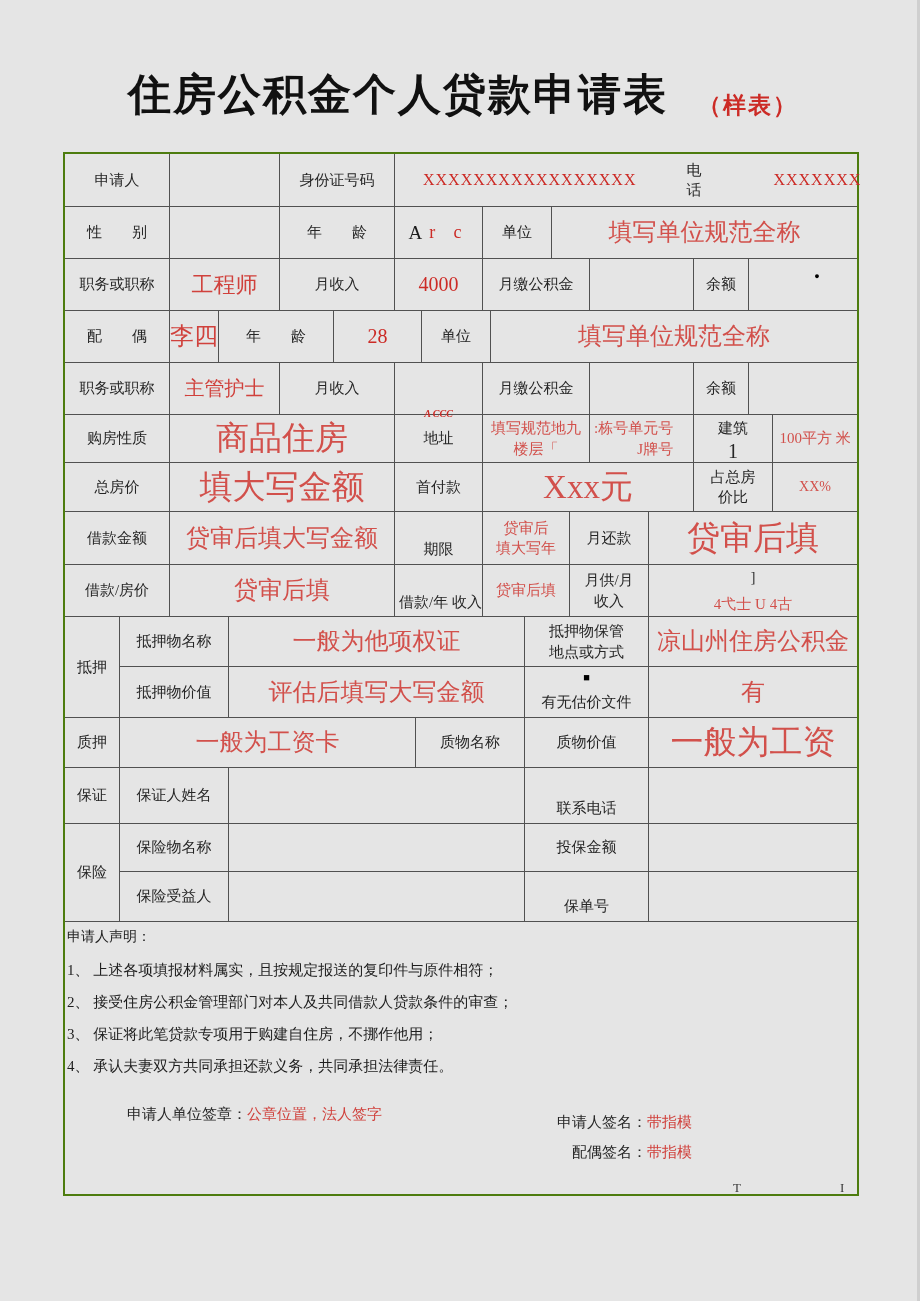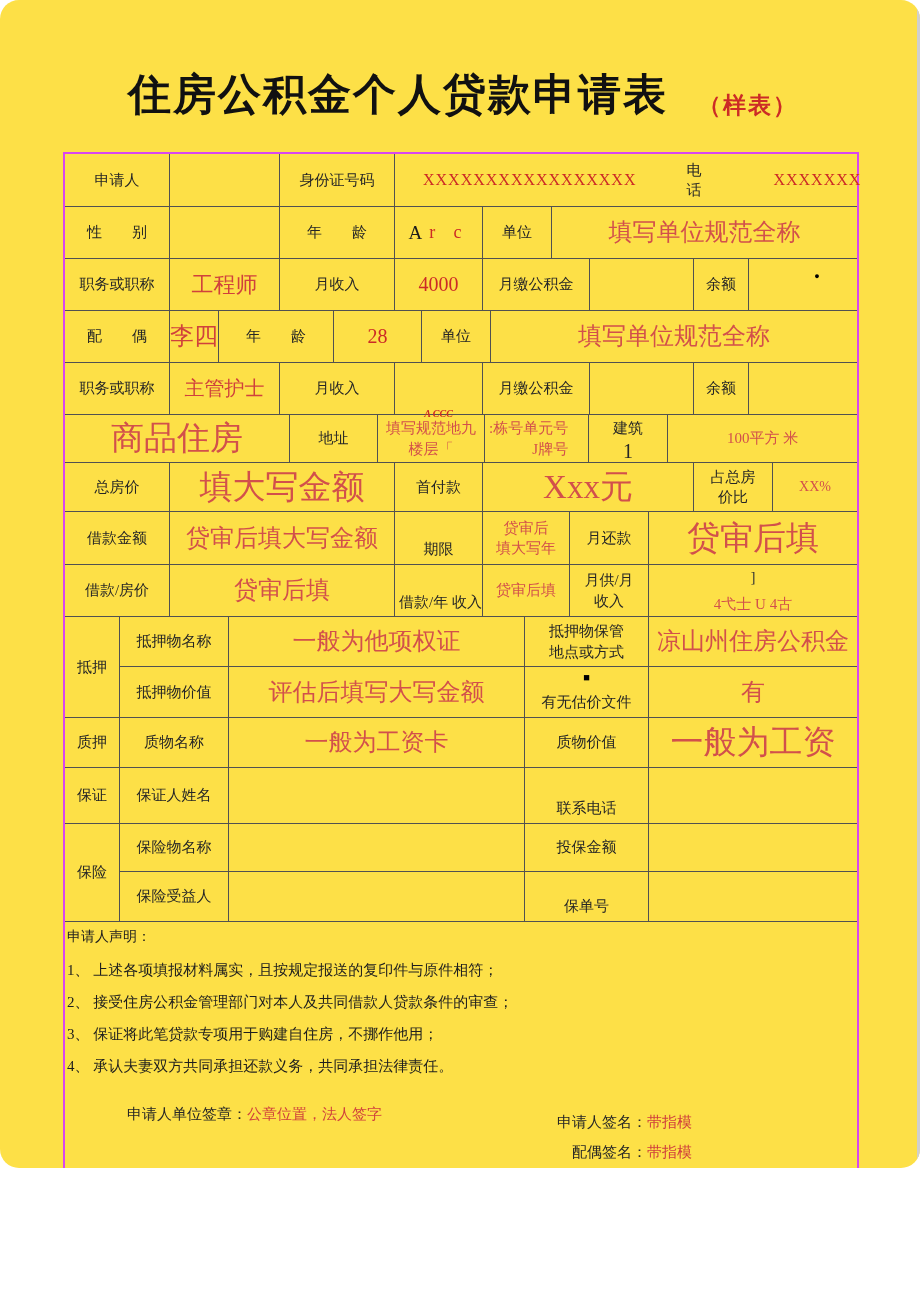--- a/index.html
+++ b/index.html
@@ -1,31 +1,30 @@
 <!DOCTYPE html>
 <html><head>
 <meta charset="utf-8">
 <style>
   * { margin:0; padding:0; box-sizing:border-box; }
   html,body { background:#ffffff; }
   .page {
-    position:relative; width:920px; height:1168px; background:#fde047;
+    position:relative; width:920px; height:1301px; background:#e5e5e5;
     font-family:"Liberation Serif","DejaVu Serif",serif; color:#222;
     overflow:hidden;
-    border-radius:19px;
   }
   .right-edge { position:absolute; top:0; right:0; width:3px; height:100%; background:#cfcfcf; }
 
   .title-wrap { position:absolute; left:128px; top:66px; display:flex; align-items:center; gap:30px; }
   .title-main { font-size:43px; font-weight:bold; color:#111; letter-spacing:2px; }
   .title-tag  { font-size:23px; color:#cc2b26; font-weight:bold; letter-spacing:2px; margin-top:21px; }
 
   .tbl {
     position:absolute; left:63px; top:152px; width:796px;
-    border:2px solid #d946ef;
+    border:2px solid #4d7c0f;
   }
   .row { display:flex; border-bottom:1.5px solid #515151; }
   .row.nb { border-bottom:none; }
   .c {
     flex:none; border-right:1.5px solid #515151;
     display:flex; align-items:center; justify-content:center;
     text-align:center; position:relative; overflow:visible;
     font-size:15px; color:#262626; line-height:1.35;
   }
   .c.fill { flex:1; }
@@ -135,20 +134,21 @@
       <div class="c" style="width:88px">
         <span class="note-accc">A CCC</span>
       </div>
       <div class="c" style="width:107px">月缴公积金</div>
       <div class="c" style="width:104px"></div>
       <div class="c" style="width:55px">余额</div>
       <div class="c fill last"></div>
     </div>
 
     <div class="row" style="height:48px">
+      <div class="c" style="width:105px">购房性质</div>
       <div class="c v26" style="width:225px">商品住房</div>
       <div class="c" style="width:88px">地址</div>
       <div class="c v15 prel" style="width:107px">填写规范地九
 楼层「</div>
       <div class="c v15 prel" style="width:104px;justify-content:flex-start;text-align:right;padding-left:4px">:栋号单元号
 J牌号</div>
       <div class="c" style="width:79px">
         <div class="col" style="padding:3px 0">
           <span>建筑</span>
           <span style="font-size:20px">1</span>
@@ -211,22 +211,22 @@
               <span>有无估价文件</span>
             </div>
           </div>
           <div class="c fill last v24">有</div>
         </div>
       </div>
     </div>
 
     <div class="row" style="height:50px">
       <div class="c" style="width:55px">质押</div>
+      <div class="c v24" style="width:296px">一般为工资卡</div>
       <div class="c" style="width:109px">质物名称</div>
-      <div class="c v24" style="width:296px">一般为工资卡</div>
       <div class="c" style="width:124px">质物价值</div>
       <div class="c fill last v26">一般为工资</div>
     </div>
 
     <div class="row" style="height:56px">
       <div class="c" style="width:55px">保证</div>
       <div class="c" style="width:109px">保证人姓名</div>
       <div class="c" style="width:296px"></div>
       <div class="c bottom" style="width:124px">联系电话</div>
       <div class="c fill last"></div>

